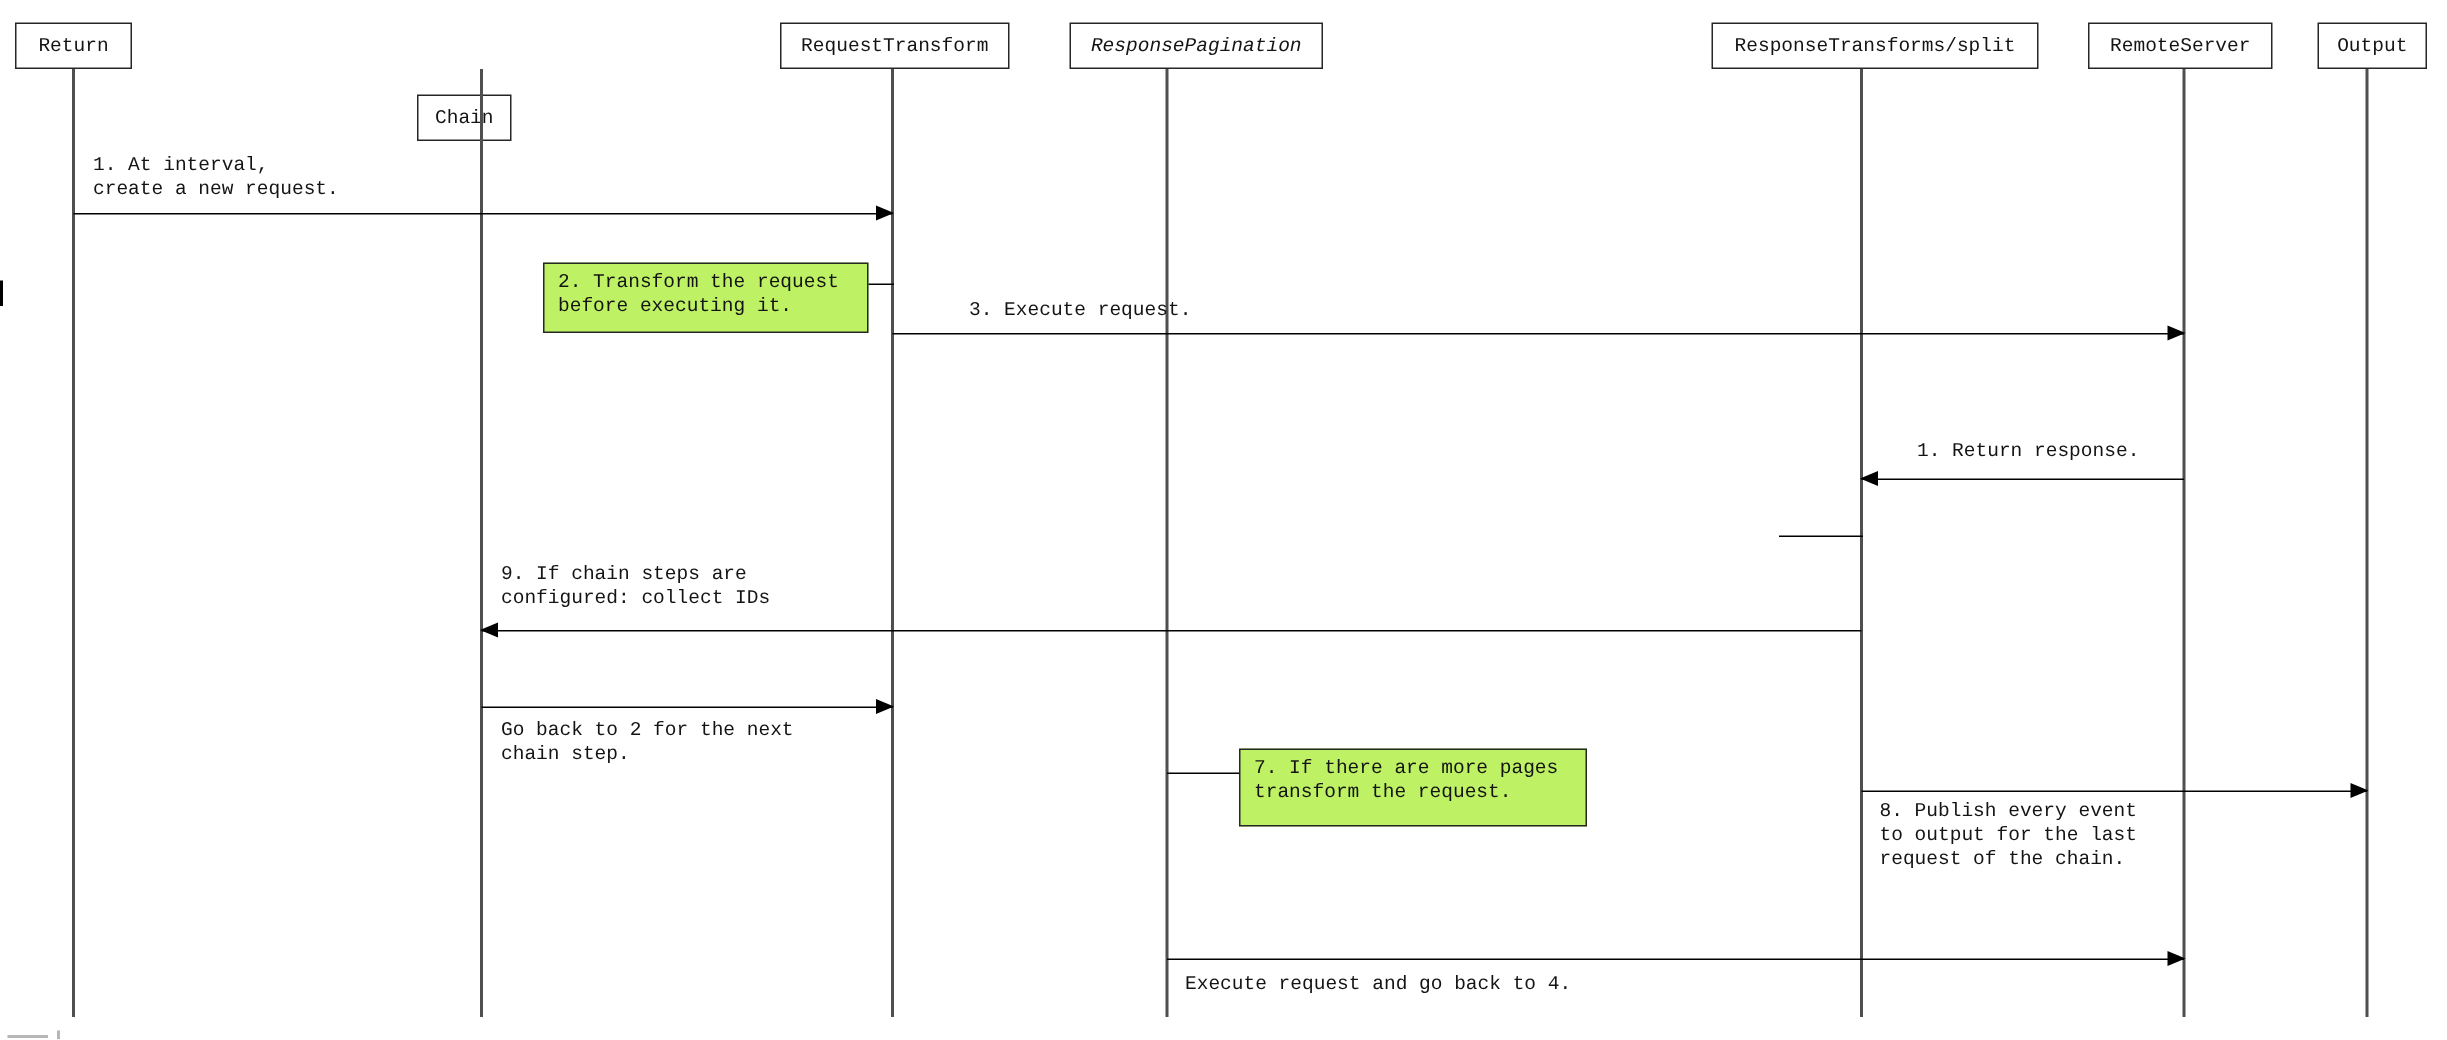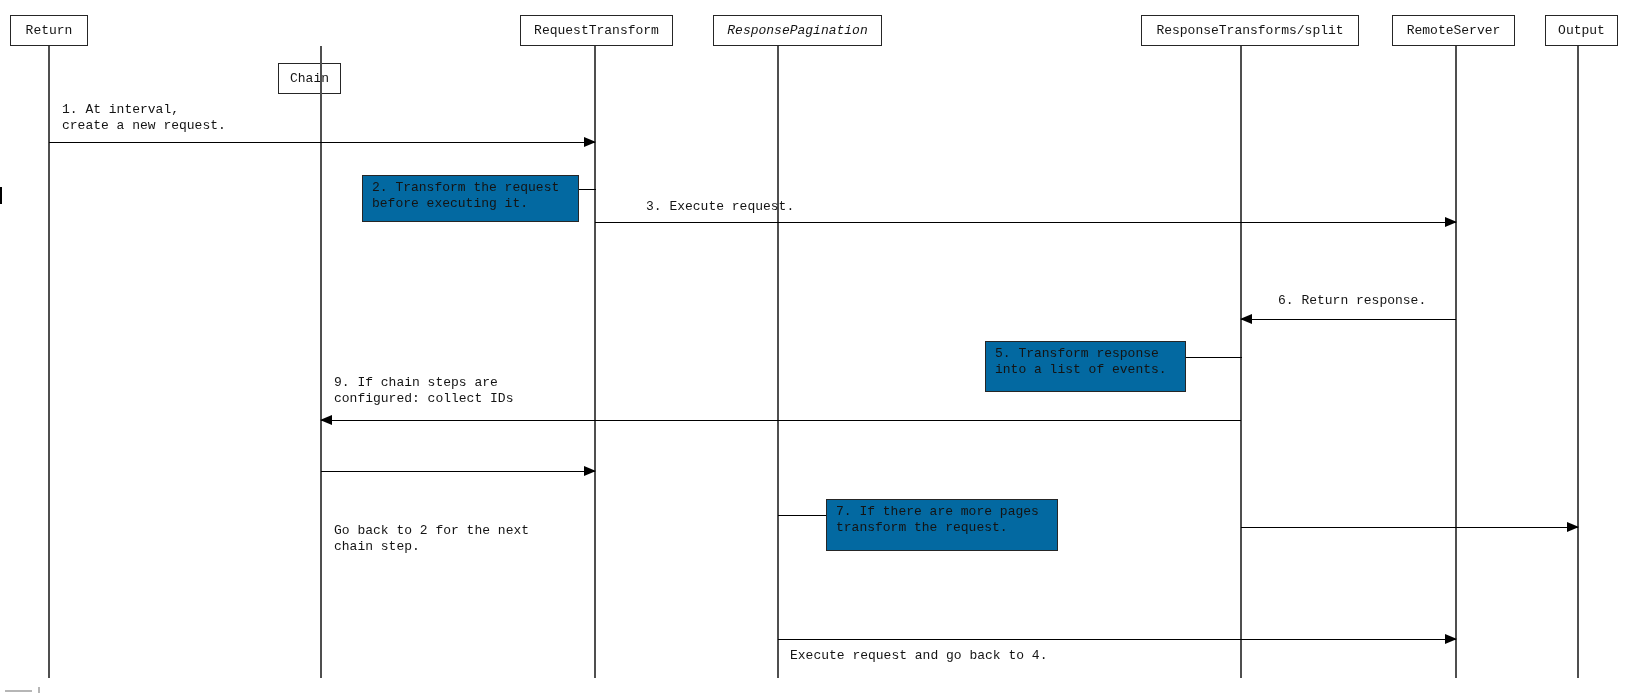--- a/index.html
+++ b/index.html
@@ -15,21 +15,21 @@
     white-space:nowrap;
   }
   .lifeline{position:absolute;top:46px;height:632px;width:1.5px;background:#4f4f4f;}
   .arrow{position:absolute;height:1.2px;background:#000;}
   .head-r{position:absolute;right:-1px;top:-4.6px;width:0;height:0;
     border-left:12px solid #000;border-top:5px solid transparent;border-bottom:5px solid transparent;}
   .head-l{position:absolute;left:-1px;top:-4.6px;width:0;height:0;
     border-right:12px solid #000;border-top:5px solid transparent;border-bottom:5px solid transparent;}
   .stub{position:absolute;height:1.2px;background:#000;}
   .note{
-    position:absolute;box-sizing:border-box;border:1.5px solid #262626;background:#0369a1;
+    position:absolute;box-sizing:border-box;border:1.5px solid #262626;background:#bef264;
     padding:4px 0 0 9px;line-height:16px;white-space:pre-line;
   }
   .label{position:absolute;line-height:16px;white-space:pre-line;}
   .artifact{position:absolute;}
 </style>
 </head>
 <body>
 
 <div class="stage">
 
@@ -71,48 +71,49 @@
 
   <div class="note" style="left:362px;top:175px;width:217px;height:47px;">2. Transform the request
 before executing it.</div>
   <div class="stub" style="left:579px;top:189px;width:17px;"></div>
 
   <div class="label" style="left:646px;top:199px;">3. Execute request.</div>
   <div class="arrow" style="left:595px;top:222px;width:861px;">
       <span class="head-r"></span>
     </div>
 
-  <div class="label" style="left:1278px;top:293px;">6. Return response.</div>
+  <div class="label" style="left:1278px;top:293px;">1. Return response.</div>
   <div class="arrow" style="left:1241px;top:319px;width:215px;">
       <span class="head-l"></span>
     </div>
 
-  <div class="note" style="left:985px;top:341px;width:201px;height:51px;">5. Transform response
-into a list of events.</div>
   <div class="stub" style="left:1186px;top:357px;width:56px;"></div>
 
   <div class="label" style="left:334px;top:375px;">9. If chain steps are
 configured: collect IDs</div>
   <div class="arrow" style="left:321px;top:420px;width:920px;">
       <span class="head-l"></span>
     </div>
 
   <div class="arrow" style="left:321px;top:471px;width:274px;">
       <span class="head-r"></span>
     </div>
-  <div class="label" style="left:334px;top:479px;margin-top:44px;">Go back to 2 for the next
+  <div class="label" style="left:334px;top:479px;">Go back to 2 for the next
 chain step.</div>
 
   <div class="stub" style="left:778px;top:515px;width:48px;"></div>
   <div class="note" style="left:826px;top:499px;width:232px;height:52px;">7. If there are more pages
 transform the request.</div>
 
   <div class="arrow" style="left:1241px;top:527px;width:337px;">
       <span class="head-r"></span>
     </div>
+  <div class="label" style="left:1253px;top:533px;">8. Publish every event
+to output for the last
+request of the chain.</div>
 
   <div class="label" style="left:790px;top:648px;">Execute request and go back to 4.</div>
   <div class="arrow" style="left:778px;top:639px;width:678px;">
       <span class="head-r"></span>
     </div>
 
   <div class="artifact" style="left:0;top:187px;width:2px;height:17px;background:#000;"></div>
   <div class="artifact" style="left:5px;top:690px;width:27px;height:2px;background:#b6b6b6;"></div>
   <div class="artifact" style="left:38px;top:687px;width:2px;height:6px;background:#b6b6b6;"></div>
 

